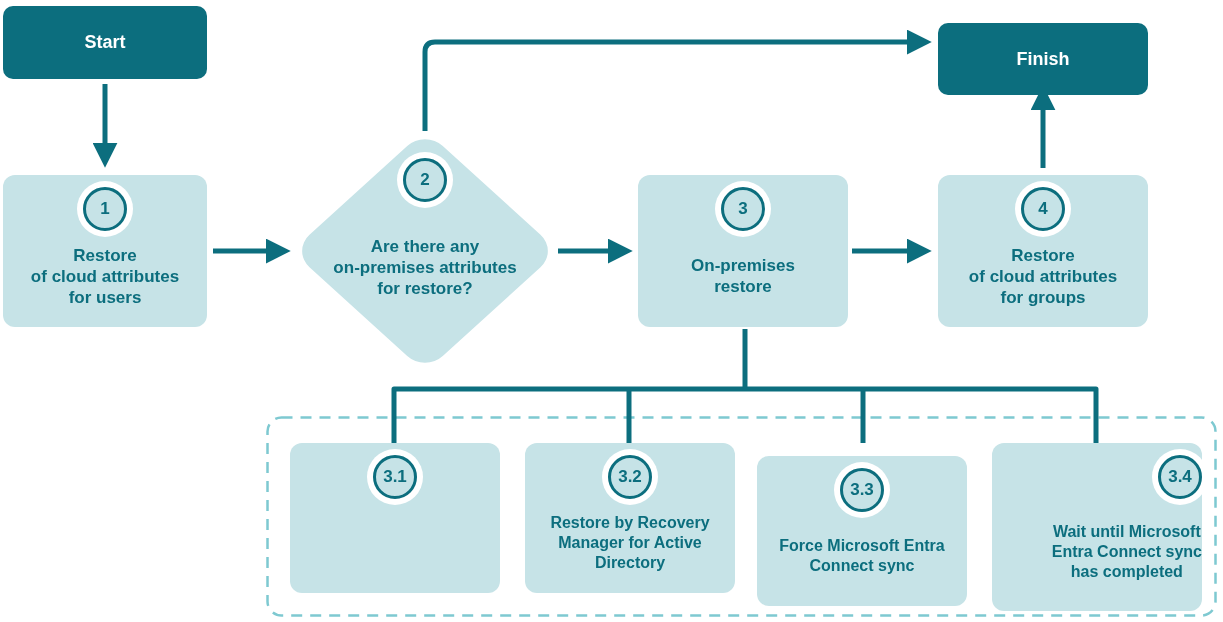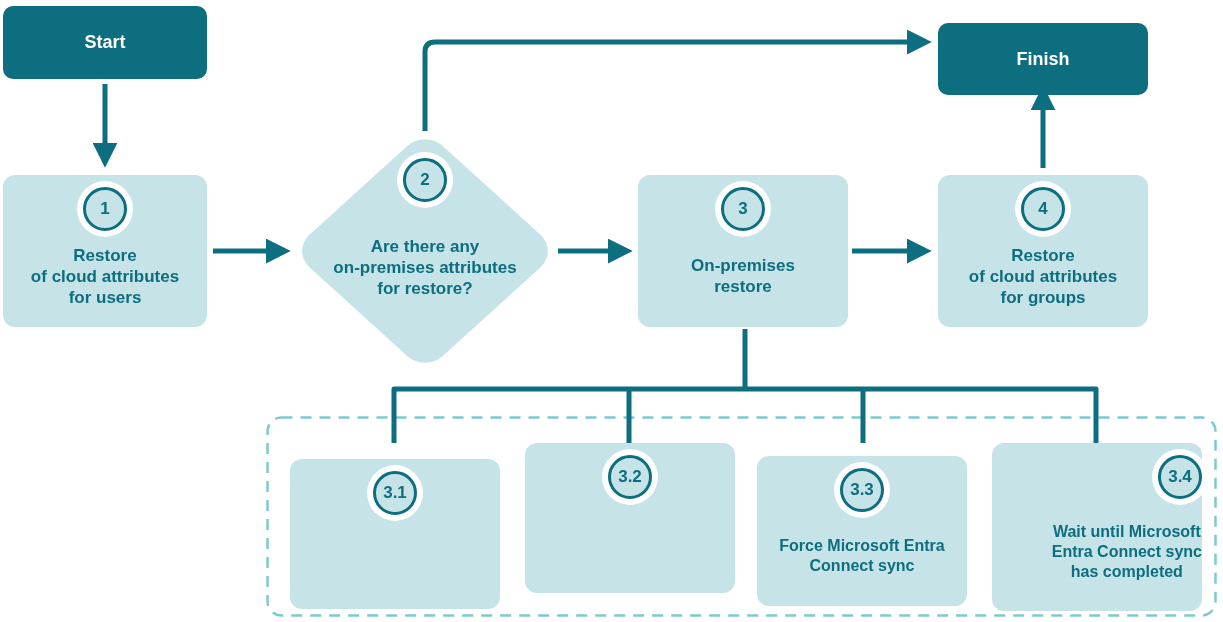--- a/index.html
+++ b/index.html
@@ -48,21 +48,21 @@
     color:var(--dark-teal);font-weight:bold;font-size:17px;line-height:21px;
     text-align:center;white-space:pre-line;padding-bottom:6px;
   }
   .subprocess .node-label{font-size:16px;line-height:20px;}
   .n-start {left:3px;   top:6px;   width:204px; height:73px;}
   .n-finish{left:938px; top:23px;   width:210px; height:72px;}
   .n-step1 {left:3px;   top:175px; width:204px; height:152px;}
   .n-step3 {left:638px; top:175px; width:210px; height:152px;}
   .n-step4 {left:938px; top:175px; width:210px; height:152px;}
   .n-step2 {left:315px; top:158px; width:220px; height:180px;}
-  .n-sub1  {left:290px; top:443px; width:210px; height:150px;margin-top:16px;}
+  .n-sub1  {left:290px; top:443px; width:210px; height:150px;}
   .n-sub2  {left:525px; top:443px; width:210px; height:150px;}
   .n-sub3  {left:757px; top:456px; width:210px; height:150px;}
   .n-sub4  {left:992px; top:443px; width:210px; height:168px;align-items:flex-end;}
 </style>
 </head>
 <body>
 
 <div class="canvas">
 
   <svg class="connectors" viewBox="0 0 1223 622" xmlns="http://www.w3.org/2000/svg">
@@ -122,20 +122,23 @@
     <div class="node-label">Restore
 of cloud attributes
 for groups</div>
   </div>
 
   <div class="node process subprocess n-sub1">
     <div class="badge">3.1</div>
   </div>
   <div class="node process subprocess n-sub2">
     <div class="badge">3.2</div>
+    <div class="node-label">Restore by Recovery
+Manager for Active
+Directory</div>
   </div>
   <div class="node process subprocess n-sub3">
     <div class="badge">3.3</div>
     <div class="node-label">Force Microsoft Entra
 Connect sync</div>
   </div>
   <div class="node process subprocess n-sub4">
     <div class="badge">3.4</div>
     <div class="node-label">Wait until Microsoft
 Entra Connect sync

